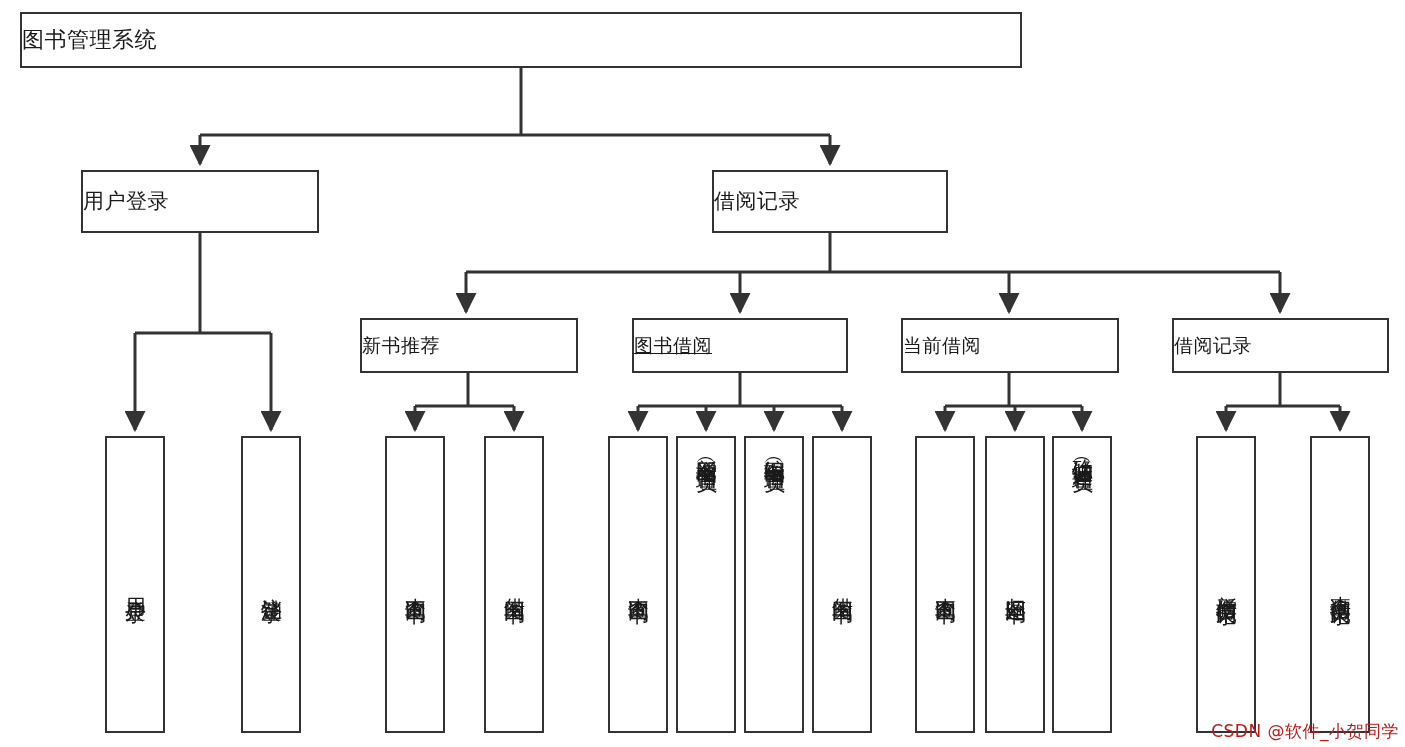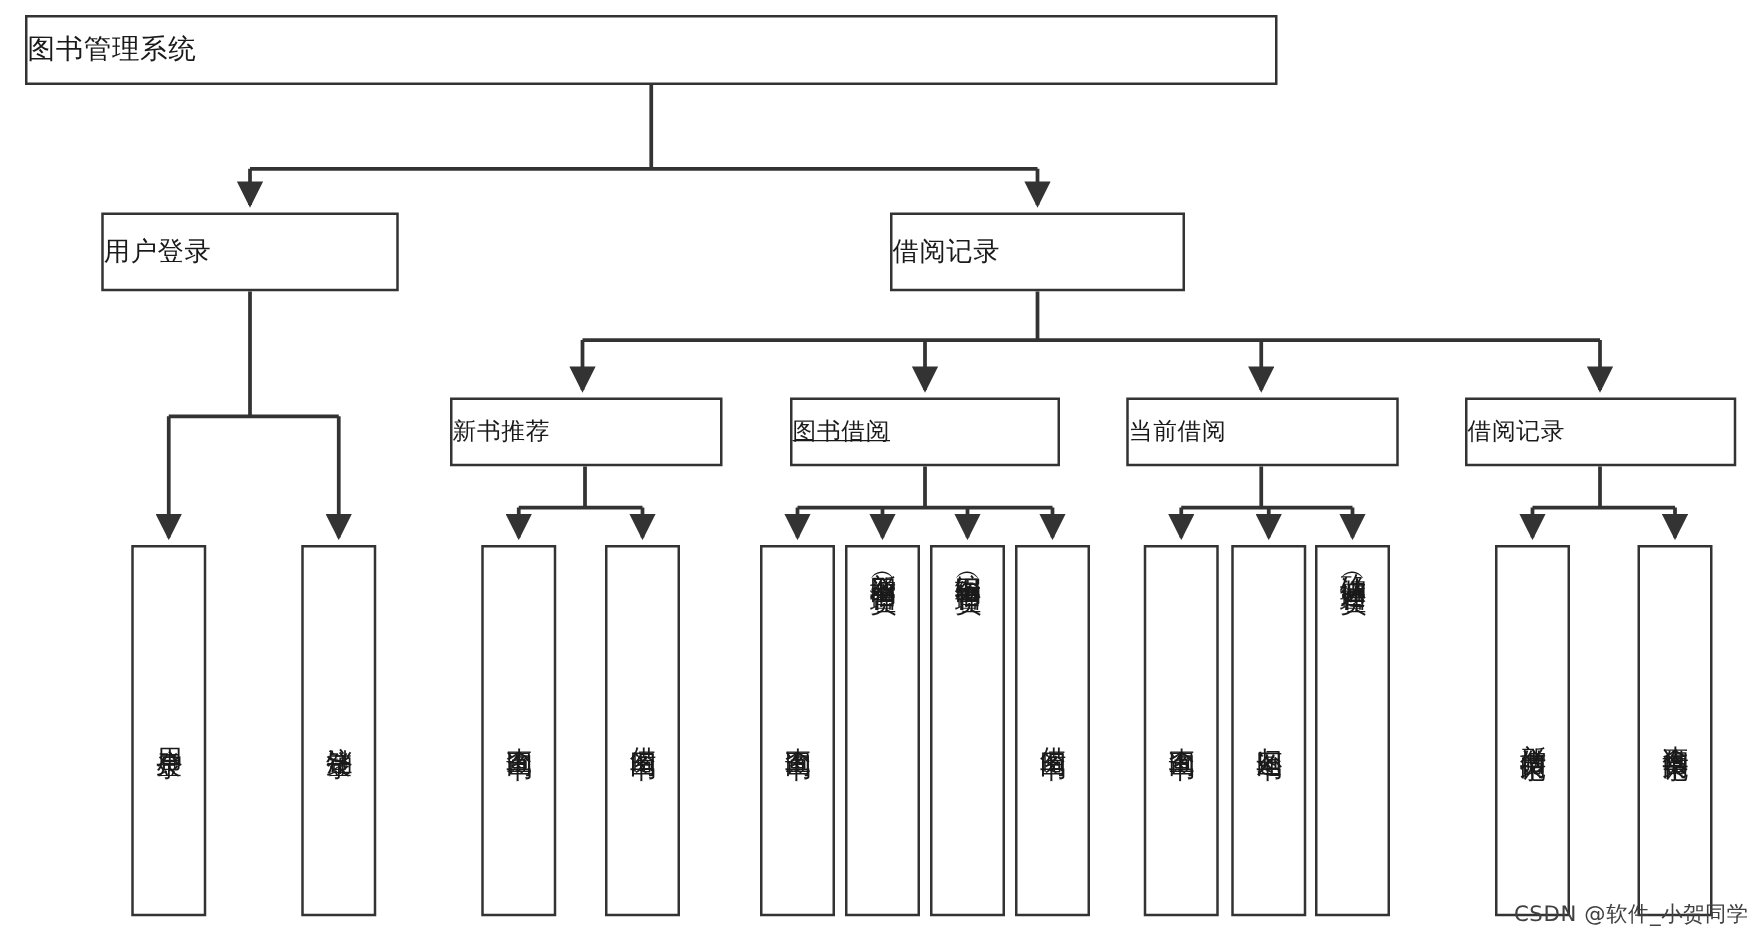--- a/index.html
+++ b/index.html
@@ -63,21 +63,21 @@
     white-space: nowrap;
   }
   .node.leaf.align-top {
     align-items: flex-start;
   }
   .watermark {
     position: absolute;
     right: 6px;
     bottom: 4px;
     font-size: 17px;
-    color: #404040;
+    color: #b91c1c;
     white-space: nowrap;
     letter-spacing: 0.5px;
   }
 </style>
 </head>
 <body>
 
 <div id="diagram-root">
 
   <svg id="diagram-svg" viewBox="0 0 1405 747" xmlns="http://www.w3.org/2000/svg">

